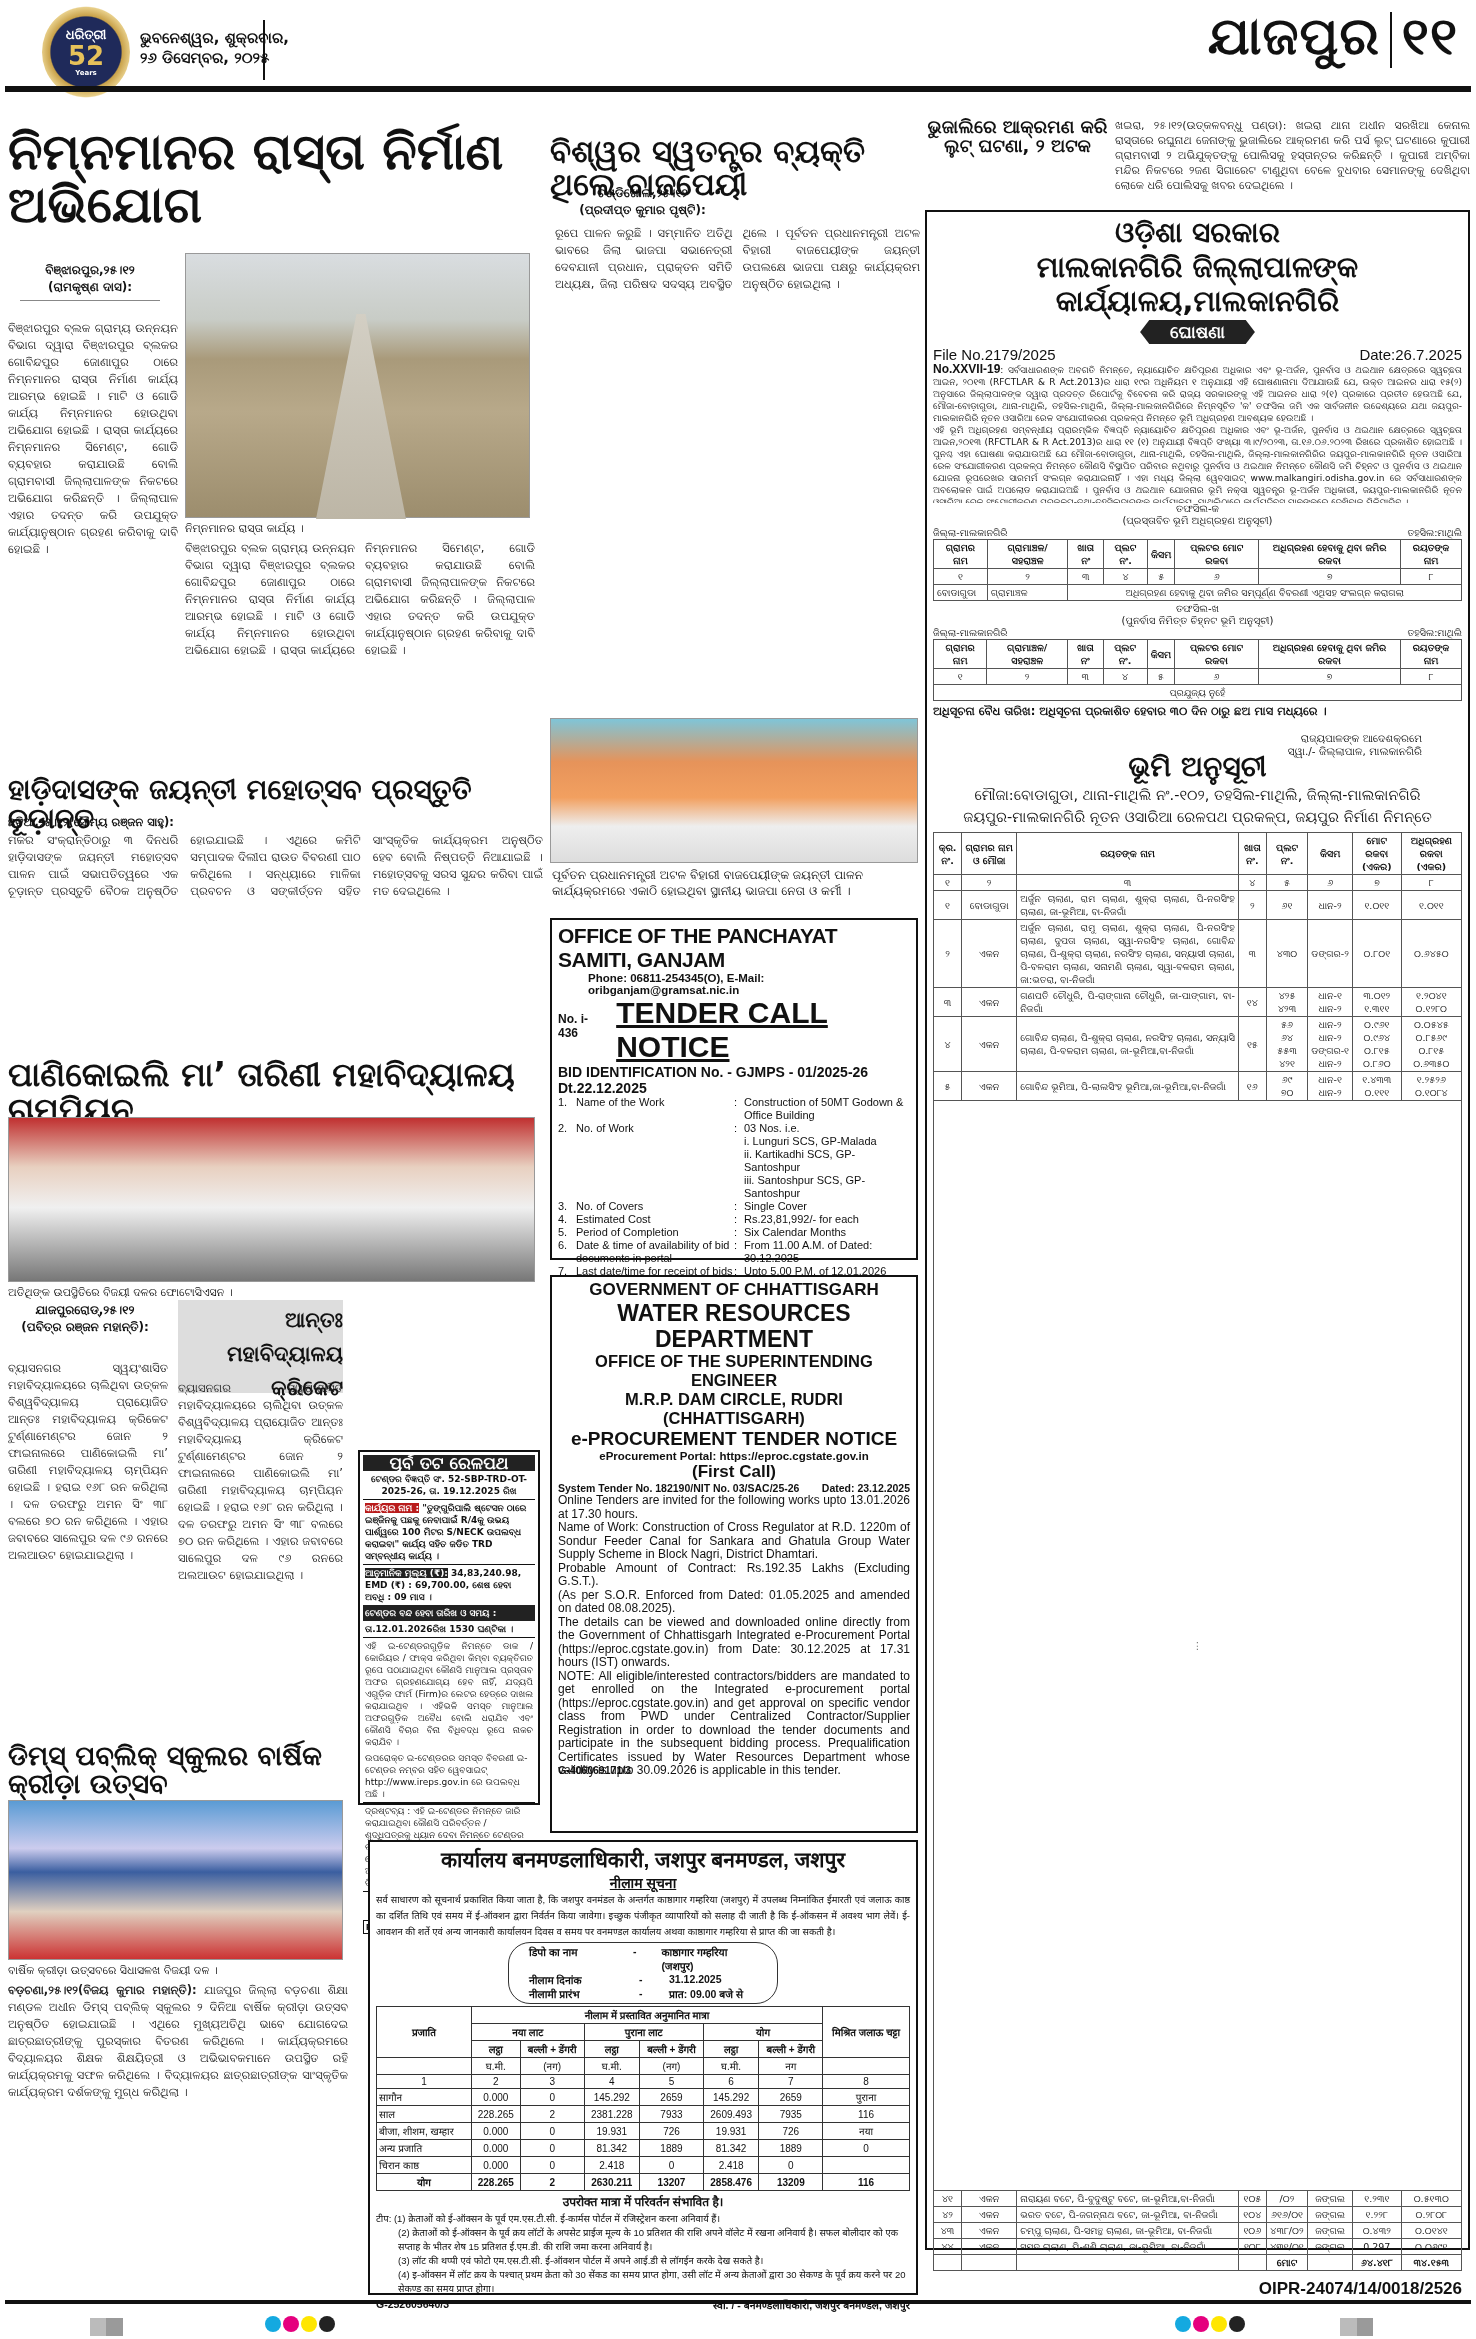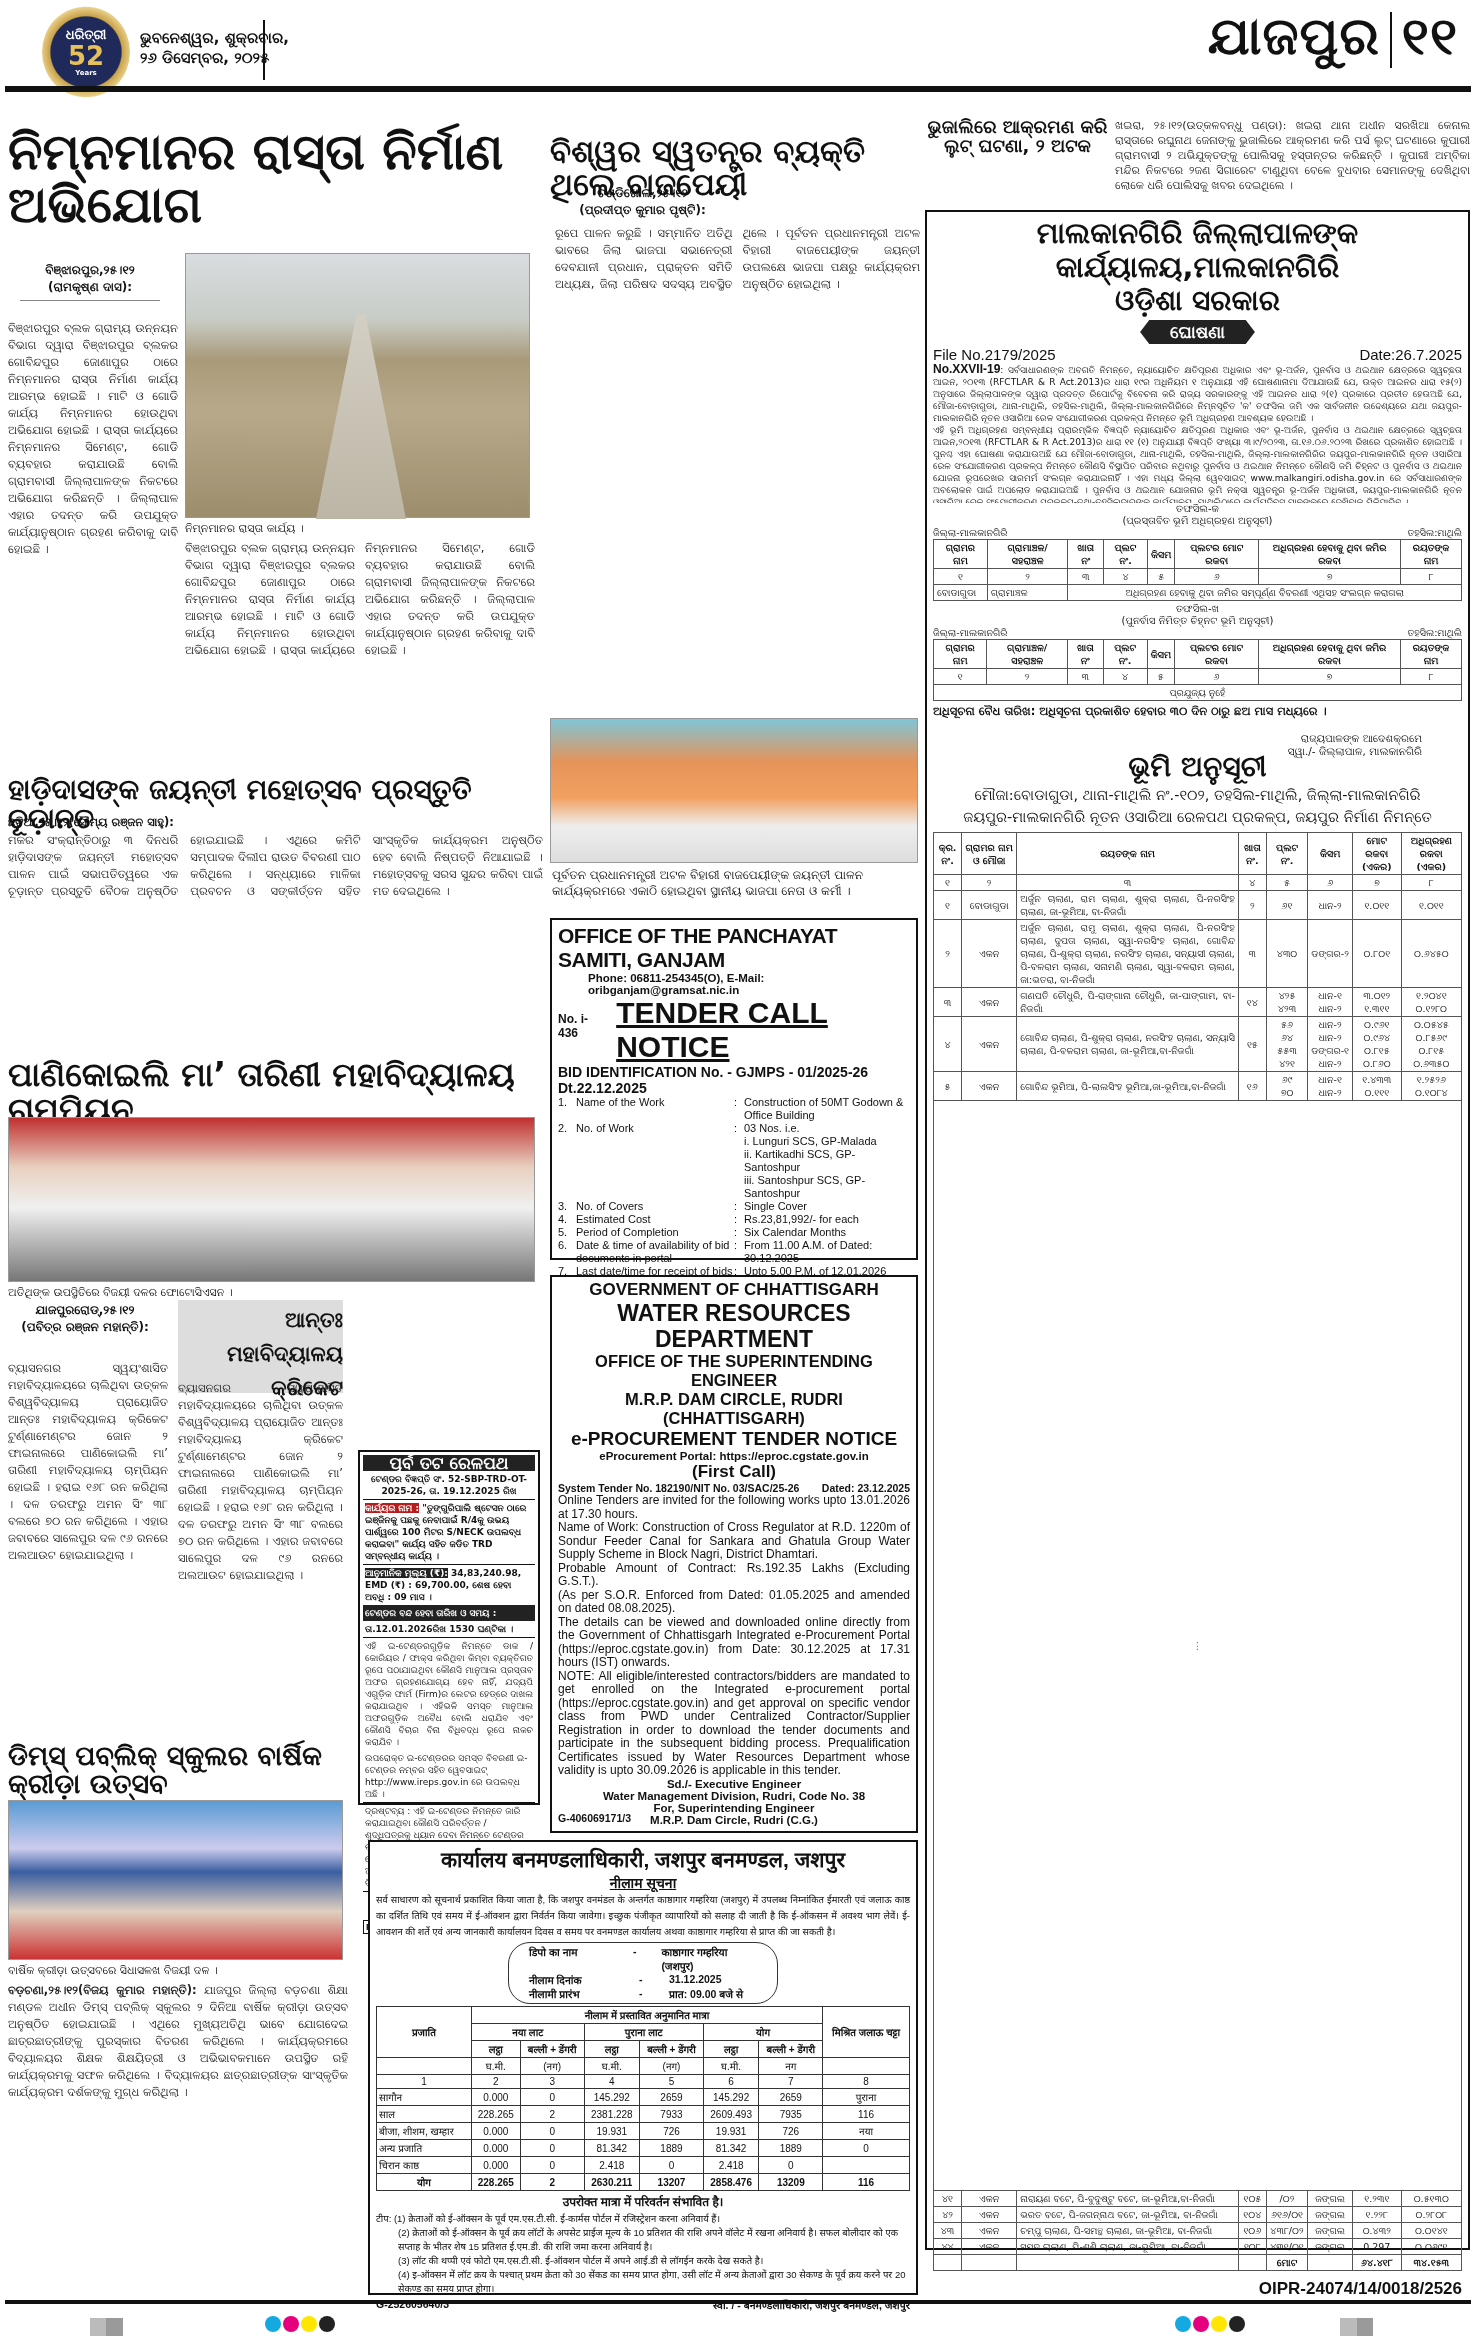--- a/index.html
+++ b/index.html
@@ -78,22 +78,22 @@
 <div class="photo" style="left:550px;top:718px;width:368px;height:145px;background:linear-gradient(180deg,#7fc5d8 0%,#e6935a 30%,#f2a060 55%,#eee 75%,#ddd 100%)"></div>
 <div class="abs" style="left:552px;top:867px;width:368px;font-size:12px;line-height:16px">ପୂର୍ବତନ ପ୍ରଧାନମନ୍ତ୍ରୀ ଅଟଳ ବିହାରୀ ବାଜପେୟୀଙ୍କ ଜୟନ୍ତୀ ପାଳନ କାର୍ଯ୍ୟକ୍ରମରେ ଏକାଠି ହୋଇଥିବା ସ୍ଥାନୀୟ ଭାଜପା ନେତା ଓ କର୍ମୀ ।</div>
 
 <div class="abs hl" style="left:925px;top:118px;width:185px;font-size:18px;text-align:center">
  <div>ଭୁଜାଲିରେ ଆକ୍ରମଣ କରି</div>
  <div>ଲୁଟ୍ ଘଟଣା, ୨ ଅଟକ</div>
 </div>
 <div class="abs col-text" style="left:1115px;top:118px;width:355px;font-size:11px;line-height:15px">ଖଇରା, ୨୫।୧୨(ଉତ୍କଳବନ୍ଧୁ ପଣ୍ଡା): ଖଇରା ଥାନା ଅଧୀନ ସରଖିଆ କେନାଲ ରାସ୍ତାରେ ରଘୁନାଥ ଜେନାଙ୍କୁ ଭୁଜାଲିରେ ଆକ୍ରମଣ କରି ପର୍ସ ଲୁଟ୍ ଘଟଣାରେ କୁପାରୀ ଗ୍ରାମବାସୀ ୨ ଅଭିଯୁକ୍ତଙ୍କୁ ପୋଲିସକୁ ହସ୍ତାନ୍ତର କରିଛନ୍ତି । କୁପାରୀ ଅମ୍ବିକା ମନ୍ଦିର ନିକଟରେ ୨ଜଣ ସିଗାରେଟ ଟାଣୁଥିବା ବେଳେ ବୁଧବାର ସେମାନଙ୍କୁ ଦେଖିଥିବା ଲୋକେ ଧରି ପୋଲିସକୁ ଖବର ଦେଇଥିଲେ ।</div>
 
 <div class="box" style="left:925px;top:210px;width:545px;height:2040px;padding:4px 6px">
+ <div style="text-align:center;font-size:28px;font-weight:bold">ଓଡ଼ିଶା ସରକାର</div>
  <div style="text-align:center;font-size:29px;font-weight:bold;line-height:34px">ମାଲକାନଗିରି ଜିଲ୍ଲାପାଳଙ୍କ କାର୍ଯ୍ୟାଳୟ,ମାଲକାନଗିରି</div>
- <div style="text-align:center;font-size:28px;font-weight:bold">ଓଡ଼ିଶା ସରକାର</div>
  <div style="text-align:center;margin:2px 0"><span class="ghosh">ଘୋଷଣା</span></div>
  <div style="display:flex;justify-content:space-between;font-size:15px;font-family:'Liberation Sans',sans-serif">
   <span>File No.2179/2025</span>
   <span>Date:26.7.2025</span>
  </div>
  <div style="font-size:9px;line-height:12px;text-align:justify;height:140px;overflow:hidden">
   <b style="font-size:12px;font-family:'Liberation Sans',sans-serif">No.XXVII-19</b><span>: ସର୍ବସାଧାରଣଙ୍କ ଅବଗତି ନିମନ୍ତେ, ନ୍ୟାୟୋଚିତ କ୍ଷତିପୂରଣ ଅଧିକାର ଏବଂ ଭୂ-ଅର୍ଜନ, ପୁନର୍ବାସ ଓ ଥଇଥାନ କ୍ଷେତ୍ରରେ ସ୍ୱଚ୍ଛତା ଆଇନ, ୨୦୧୩ (RFCTLAR &amp; R Act.2013)ର ଧାରା ୧୯ର ଅଧିନିୟମ ୧ ଅନୁଯାୟୀ ଏହି ଘୋଷଣାନାମା ଦିଆଯାଉଛି ଯେ, ଉକ୍ତ ଆଇନର ଧାରା ୧୫(୨) ଅନୁସାରେ ଜିଲ୍ଲାପାଳଙ୍କ ଦ୍ୱାରା ପ୍ରଦତ୍ତ ରିପୋର୍ଟକୁ ବିବେଚନା କରି ରାଜ୍ୟ ସରକାରଙ୍କୁ ଏହି ଆଇନର ଧାରା ୨(୧) ପ୍ରକାରେ ପ୍ରତୀତ ହେଉଅଛି ଯେ, ମୌଜା-ବୋଡ଼ାଗୁଡା, ଥାନା-ମାଥିଲି, ତହସିଲ-ମାଥିଲି, ଜିଲ୍ଲା-ମାଲକାନଗିରିରେ ନିମ୍ନସୂଚିତ 'କ' ତଫସିଲ ଜମି ଏକ ସାର୍ବଜନୀନ ଉଦ୍ଦେଶ୍ୟରେ ଯଥା ଜୟପୁର-ମାଲକାନଗିରି ନୂତନ ଓସାରିଆ ରେଳ ସଂଯୋଗୀକରଣ ପ୍ରକଳ୍ପ ନିମନ୍ତେ ଭୂମି ଅଧିଗ୍ରହଣ ଆବଶ୍ୟକ ହେଉଅଛି ।</span>
   <div>ଏହି ଭୂମି ଅଧିଗ୍ରହଣ ସମ୍ବନ୍ଧୀୟ ପ୍ରାରମ୍ଭିକ ବିଜ୍ଞପ୍ତି ନ୍ୟାୟୋଚିତ କ୍ଷତିପୂରଣ ଅଧିକାର ଏବଂ ଭୂ-ଅର୍ଜନ, ପୁନର୍ବାସ ଓ ଥଇଥାନ କ୍ଷେତ୍ରରେ ସ୍ୱଚ୍ଛତା ଆଇନ,୨୦୧୩ (RFCTLAR &amp; R Act.2013)ର ଧାରା ୧୧ (୧) ଅନୁଯାୟୀ ବିଜ୍ଞପ୍ତି ସଂଖ୍ୟା ୩।୯/୨୦୨୩, ତା.୧୬.୦୬.୨୦୨୩ ରିଖରେ ପ୍ରକାଶିତ ହୋଇଅଛି । ପୁନଶ୍ଚ ଏହା ଘୋଷଣା କରାଯାଉଅଛି ଯେ ମୌଜା-ବୋଡାଗୁଡା, ଥାନା-ମାଥିଲି, ତହସିଲ-ମାଥିଲି, ଜିଲ୍ଲା-ମାଲକାନଗିରିର ଜୟପୁର-ମାଲକାନଗିରି ନୂତନ ଓସାରିଆ ରେଳ ସଂଯୋଗୀକରଣ ପ୍ରକଳ୍ପ ନିମନ୍ତେ କୌଣସି ବିସ୍ଥାପିତ ପରିବାର ନଥିବାରୁ ପୁନର୍ବାସ ଓ ଥଇଥାନ ନିମନ୍ତେ କୌଣସି ଜମି ଚିହ୍ନଟ ଓ ପୁନର୍ବାସ ଓ ଥଇଥାନ ଯୋଜନା ରୂପରେଖର ସାରମର୍ମ ସଂଲଗ୍ନ କରାଯାଇନାହିଁ । ଏହା ମଧ୍ୟ ଜିଲ୍ଲା ୱେବସାଇଟ୍ www.malkangiri.odisha.gov.in ରେ ସର୍ବସାଧାରଣଙ୍କ ଅବଲୋକନ ପାଇଁ ଅପଲୋଡ କରାଯାଇଅଛି । ପୁନର୍ବାସ ଓ ଥଇଥାନ ଯୋଜନାର ଭୂମି ନକ୍ସା ସ୍ୱତନ୍ତ୍ର ଭୂ-ଅର୍ଜନ ଅଧିକାରୀ, ଜୟପୁର-ମାଲକାନଗିରି ନୂତନ ଓସାରିଆ ରେଳ ସଂଯୋଗୀକରଣ ପ୍ରକଳ୍ପ-ତଥା-ତହସିଲଦାରଙ୍କ କାର୍ଯ୍ୟାଳୟ, ମାଥିଲିଠାରେ କାର୍ଯ୍ୟଦିବସ ମାନଙ୍କରେ ଦେଖିବାକୁ ମିଳିପାରିବ ।</div>
  </div>
  <div style="text-align:center;font-size:10px">ତଫସିଲ-କ</div>
@@ -454,26 +454,20 @@
       <span>Dated: 23.12.2025</span>
     </div>
  <div id="cg-paras">
       <p>Online Tenders are invited for the following works upto 13.01.2026 at 17.30 hours.</p>
       <p>Name of Work: Construction of Cross Regulator at R.D. 1220m of Sondur Feeder Canal for Sankara and Ghatula Group Water Supply Scheme in Block Nagri, District Dhamtari.</p>
       <p>Probable Amount of Contract: Rs.192.35 Lakhs (Excluding G.S.T.).</p>
       <p>(As per S.O.R. Enforced from Dated: 01.05.2025 and amended on dated 08.08.2025).</p>
       <p>The details can be viewed and downloaded online directly from the Government of Chhattisgarh Integrated e-Procurement Portal (https://eproc.cgstate.gov.in) from Date: 30.12.2025 at 17.31 hours (IST) onwards.</p>
       <p>NOTE: All eligible/interested contractors/bidders are mandated to get enrolled on the Integrated e-procurement portal (https://eproc.cgstate.gov.in) and get approval on specific vendor class from PWD under Centralized Contractor/Supplier Registration in order to download the tender documents and participate in the subsequent bidding process. Prequalification Certificates issued by Water Resources Department whose validity is upto 30.09.2026 is applicable in this tender.</p>
     </div>
- <div id="cg-sign" style="font-weight:bold;font-size:11.5px">
-      <div>Sd./- Executive Engineer</div>
-      <div>Water Management Division, Rudri, Code No. 38</div>
-      <div>For, Superintending Engineer</div>
-      <div>M.R.P. Dam Circle, Rudri (C.G.)</div>
-    </div>
  <div style="text-align:left;font-size:10.5px;font-weight:bold;margin-top:-14px">G-406069171/3</div>
 </div>
 
 <div class="box" style="left:368px;top:1840px;width:550px;height:455px;padding:3px 6px;font-family:'Liberation Sans',sans-serif">
  <div style="text-align:center;font-size:21px;font-weight:bold">कार्यालय बनमण्डलाधिकारी, जशपुर बनमण्डल, जशपुर</div>
  <div style="text-align:center;font-size:14px;font-weight:bold;text-decoration:underline">नीलाम सूचना</div>
  <div style="font-size:9.5px;line-height:16px;text-align:justify">सर्व साधारण को सूचनार्थ प्रकाशित किया जाता है, कि जशपुर वनमंडल के अन्तर्गत काष्ठागार गम्हरिया (जशपुर) में उपलब्ध निम्नांकित ईमारती एवं जलाऊ काष्ठ का दर्शित तिथि एवं समय में ई-ऑक्शन द्वारा निर्वर्तन किया जावेगा। इच्छुक पंजीकृत व्यापारियों को सलाह दी जाती है कि ई-ऑकसन में अवश्य भाग लेवें। ई-आवशन की शर्ते एवं अन्य जानकारी कार्यालयन दिवस व समय पर वनमण्डल कार्यालय अथवा काष्ठागार गम्हरिया से प्राप्त की जा सकती है।</div>
  <div style="margin:2px auto;width:270px;border:1px solid #333;border-radius:22px;padding:2px 20px;font-size:10.5px;font-weight:bold" id="jashpur-depot">
       <div style="display:flex">
         <span style="width:110px">डिपो का नाम</span>

